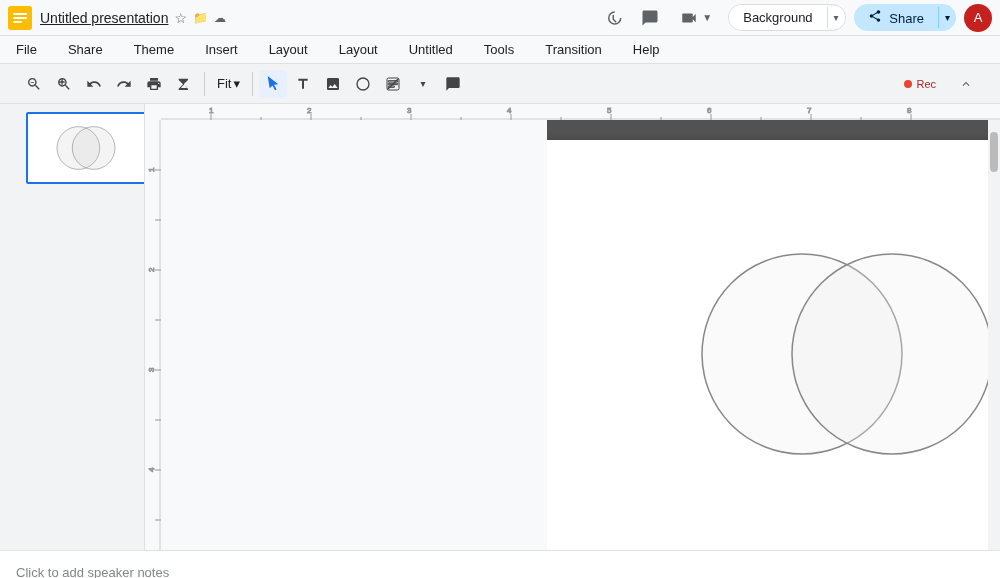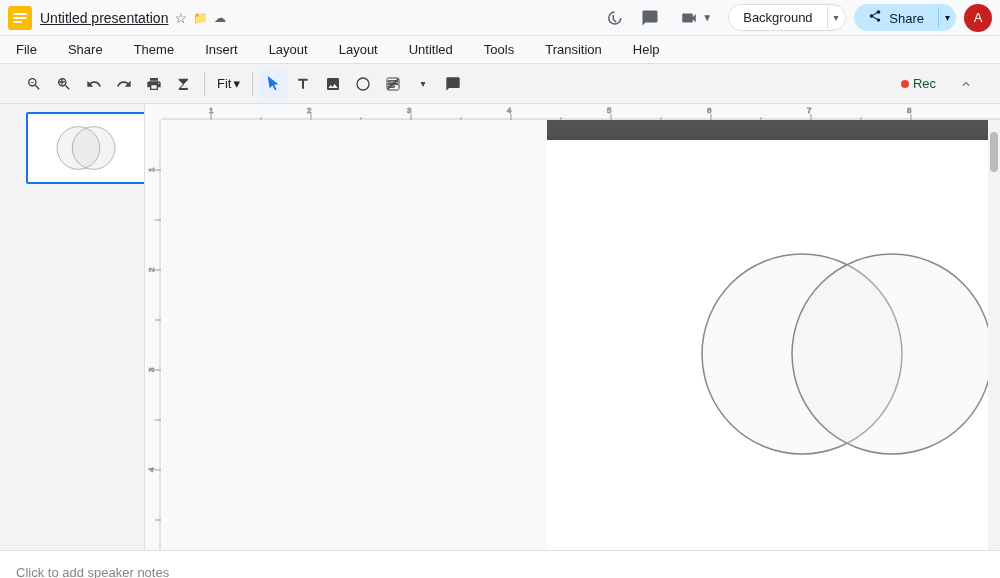--- a/index.html
+++ b/index.html
@@ -212,22 +212,22 @@
       border-radius: 4px;
     }
     .rec-btn {
       display: flex;
       align-items: center;
       gap: 4px;
       padding: 4px 8px;
       border: none;
       background: transparent;
       cursor: pointer;
-      font-size: 13px;
-      color: #14532d;
+      font-size: 11px;
+      color: #b91c1c;
       border-radius: 4px;
     }
     .rec-dot {
       width: 8px;
       height: 8px;
       background: #ea4335;
       border-radius: 50%;
     }
 
     

